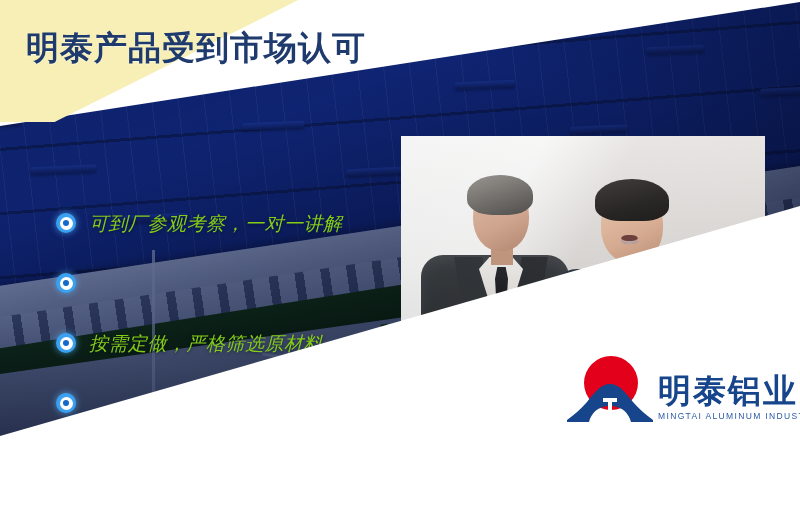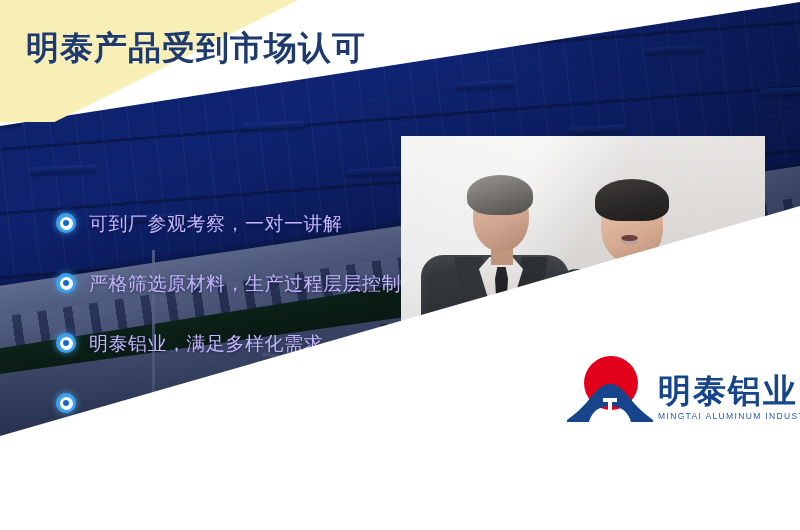--- a/index.html
+++ b/index.html
@@ -155,24 +155,25 @@
   }
   .dot:before{
     content:"";position:absolute;left:3.5px;top:3.5px;width:13px;height:13px;
     border-radius:50%;background:#ffffff;
   }
   .dot:after{
     content:"";position:absolute;left:7px;top:7px;width:6px;height:6px;
     border-radius:50%;background:#1669c9;
   }
   .btext{
-    color:#c4b5fd;font-size:19px;line-height:1;
+    color:#84cc16;font-size:19px;line-height:1;
     letter-spacing:.5px;white-space:nowrap;
     font-family:"DejaVu Sans","Liberation Sans",sans-serif;
     text-shadow:0 1px 3px rgba(0,10,40,.55);
+    font-style:italic;
   }
 
   
   .photo{
     position:absolute;left:401px;top:136px;width:364px;height:295px;
     overflow:hidden;
     background:linear-gradient(155deg,#eceae8 0%,#d9d6d3 45%,#c3c1bf 100%);
   }
   .ph-wall{
     position:absolute;inset:0;
@@ -348,25 +349,24 @@
 
   <div class="title">明泰产品受到市场认可</div>
 
   <div class="bullets">
     <div class="bullet">
       <span class="dot"></span>
       <span class="btext">可到厂参观考察，一对一讲解</span>
     </div>
     <div class="bullet">
       <span class="dot"></span>
-      <span class="btext">严格筛选原材料，生产过程层层控制</span>
     </div>
     <div class="bullet">
       <span class="dot"></span>
-      <span class="btext">明泰铝业，满足多样化需求</span>
+      <span class="btext">按需定做，严格筛选原材料</span>
     </div>
     <div class="bullet">
       <span class="dot"></span>
     </div>
   </div>
 
   <div class="photo">
     <div class="ph-wall"></div>
 
     <div class="person p1">

